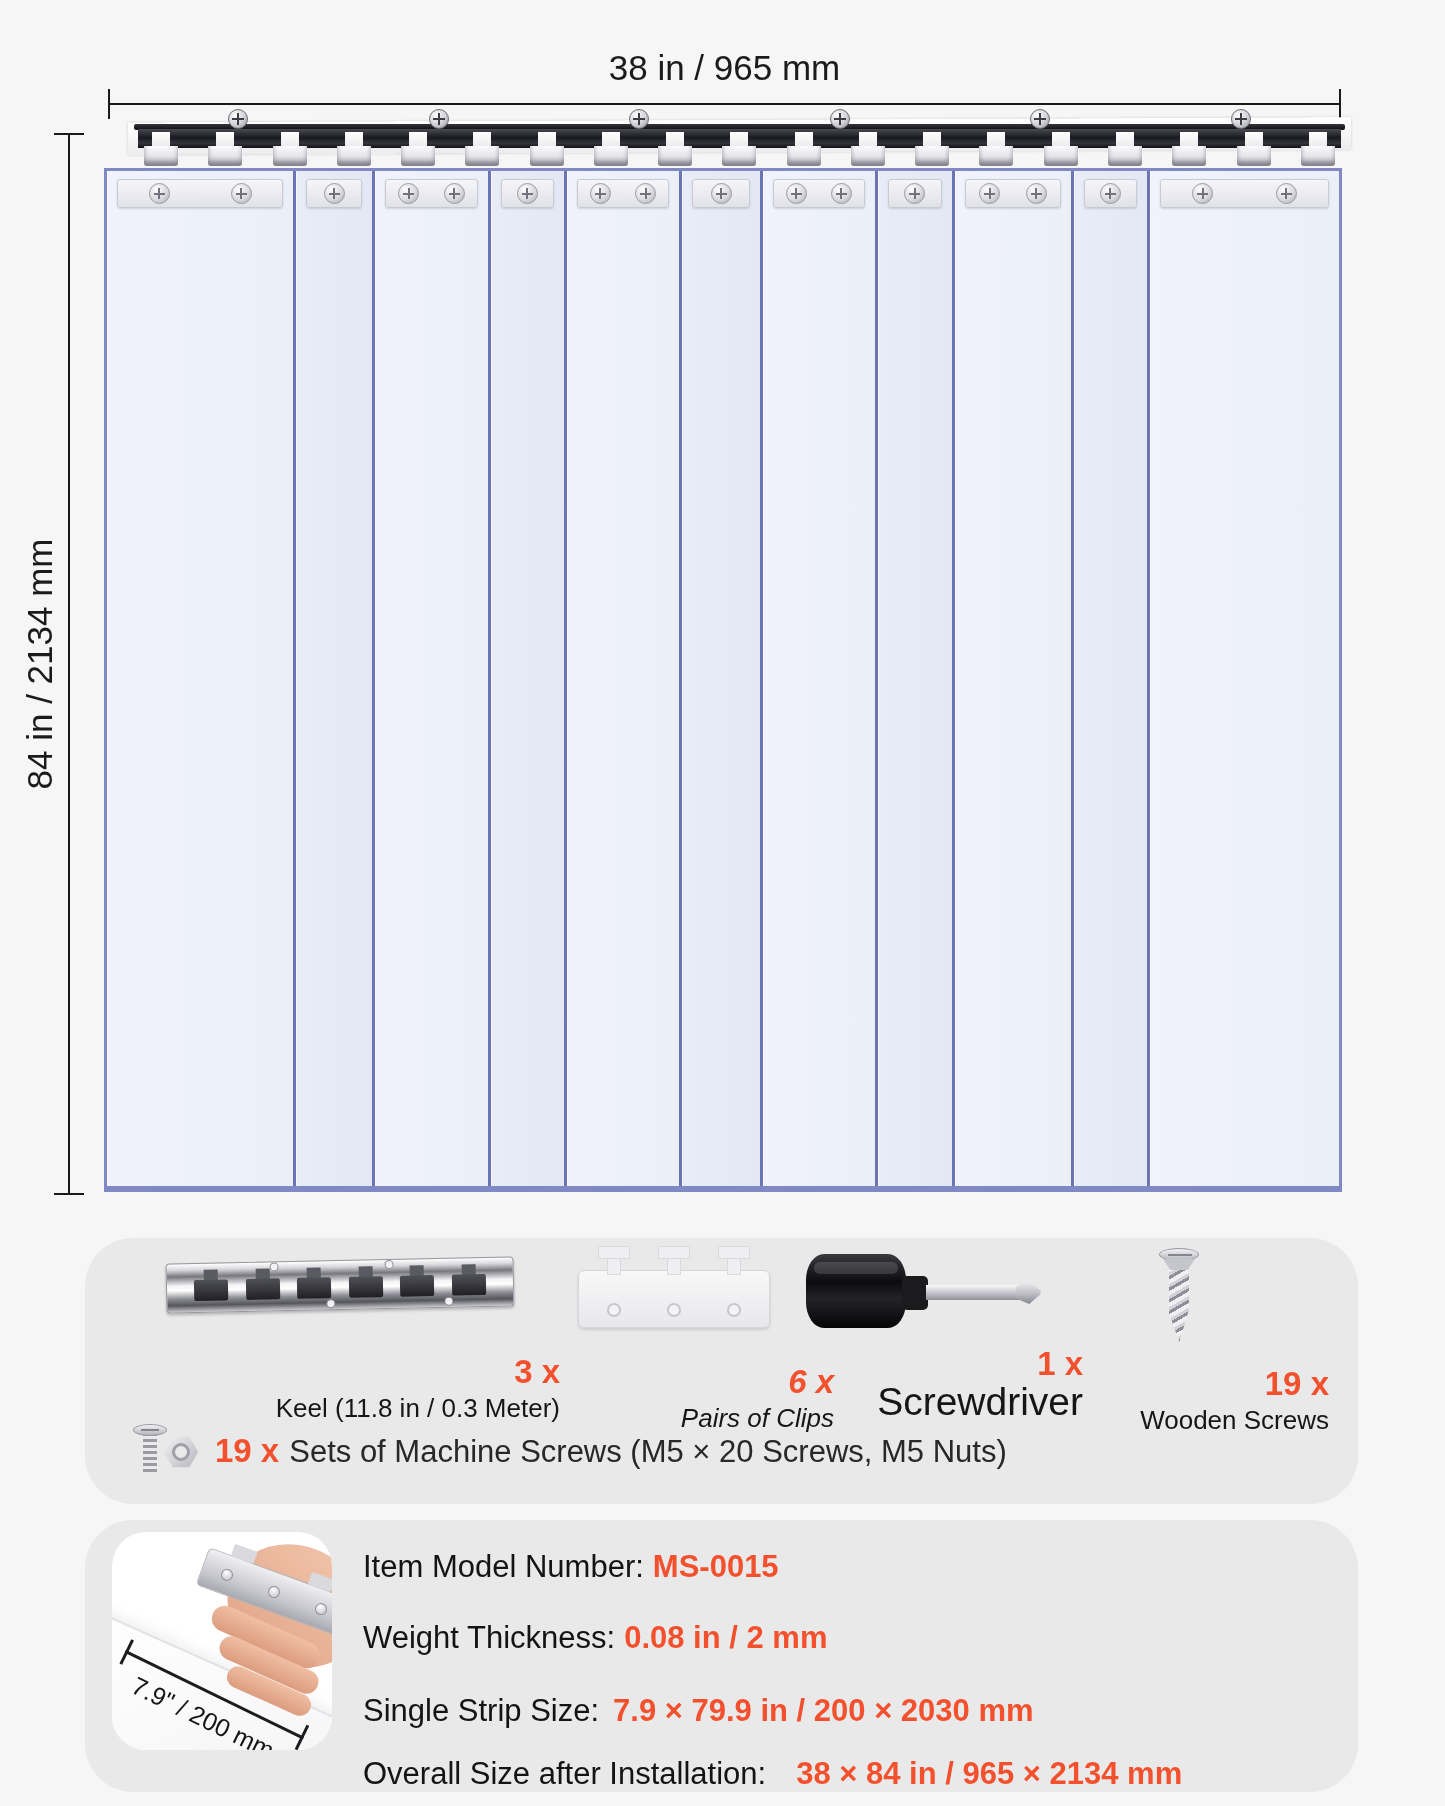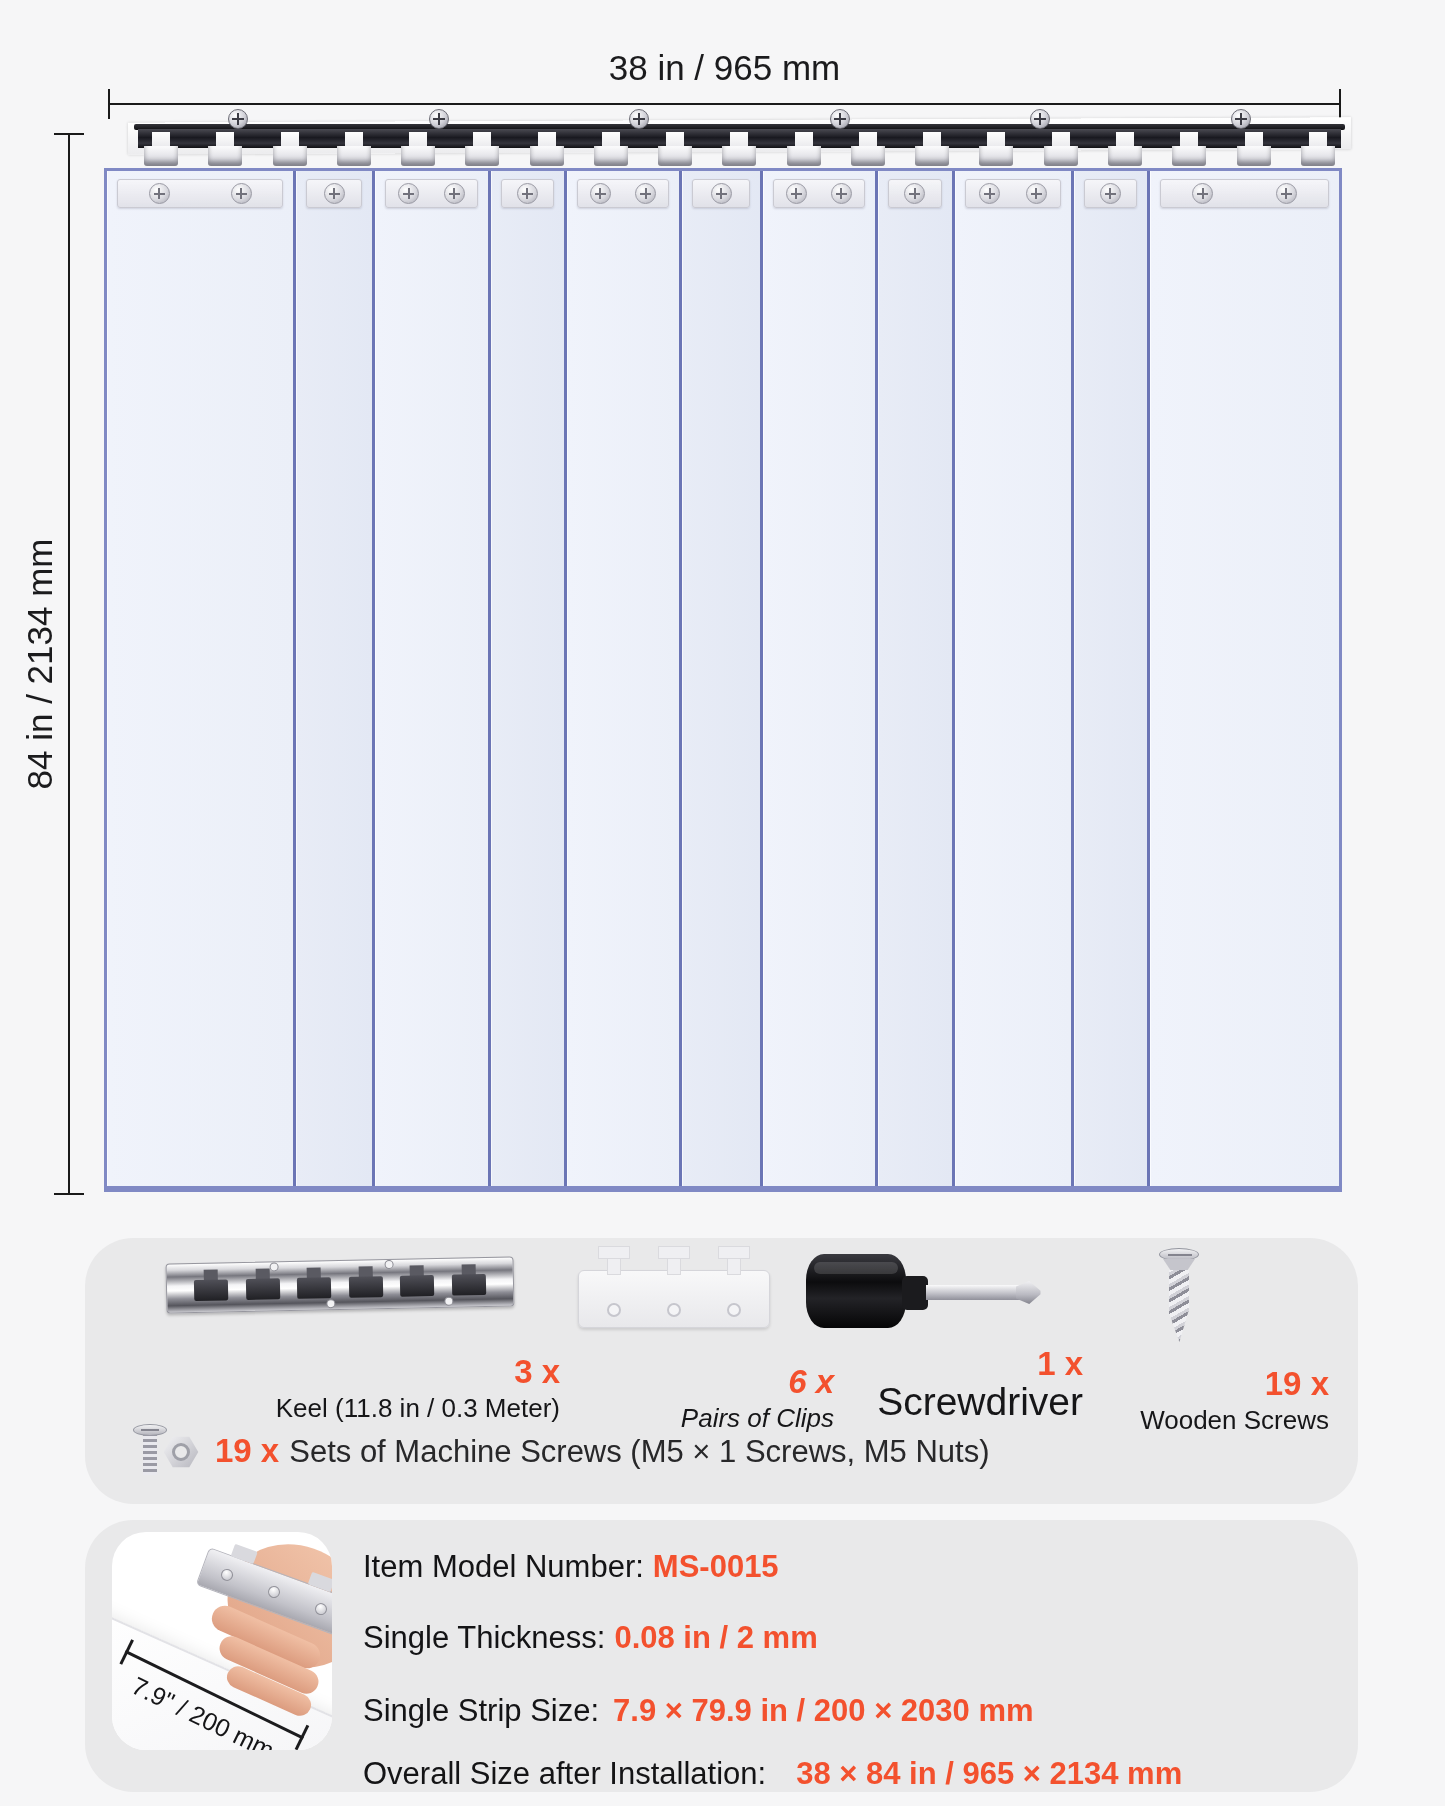--- a/index.html
+++ b/index.html
@@ -352,21 +352,21 @@
     <div class="part-name">Wooden Screws</div>
   </div>
 
   <div class="ms-row">
     <div class="icon-msnut">
       <div class="ms-head"></div>
       <div class="ms-shank"></div>
       <div class="ms-nut"></div>
     </div>
     <div class="ms-text">
-      <span class="qty-inline">19 x</span><span>Sets of Machine Screws (M5 × 1 Screws, M5 Nuts)</span>
+      <span class="qty-inline">19 x</span><span>Sets of Machine Screws (M5 × 20 Screws, M5 Nuts)</span>
     </div>
   </div>
 
   <div class="panel" id="specs-panel"></div>
 
   <div class="inset">
     <div class="palm"></div>
     <div class="pvc-sheet"></div>
     <div class="finger f1"></div>
     <div class="finger f2"></div>
@@ -379,21 +379,21 @@
     <div class="inset-dim">
       <div class="inset-dim-line"></div>
       <div class="inset-dim-label">7.9" / 200 mm</div>
     </div>
   </div>
 
   <div class="spec-item" style="left:363px;top:1549px;">
     <span class="lbl">Item Model Number:</span><span class="val">MS-0015</span>
   </div>
   <div class="spec-item" style="left:363px;top:1620px;">
-    <span class="lbl">Single Thickness:</span><span class="val">0.08 in / 2 mm</span>
+    <span class="lbl">Weight Thickness:</span><span class="val">0.08 in / 2 mm</span>
   </div>
   <div class="spec-item" style="left:363px;top:1693px;">
     <span class="lbl">Single Strip Size:</span><span class="val" style="margin-left:14px;">7.9 × 79.9 in / 200 × 2030 mm</span>
   </div>
   <div class="spec-item" style="left:363px;top:1756px;">
     <span class="lbl">Overall Size after Installation:</span><span class="val" style="margin-left:30px;">38 × 84 in / 965 × 2134 mm</span>
   </div>
 
 </div>
 

